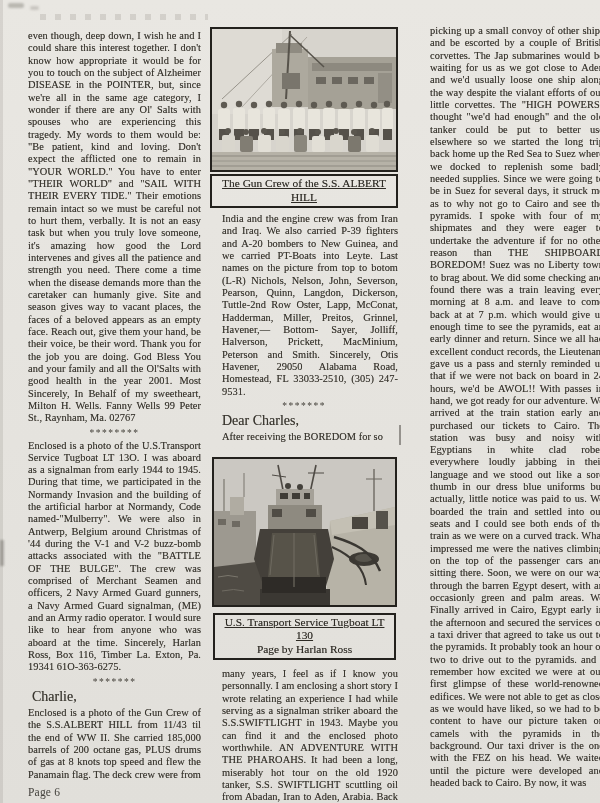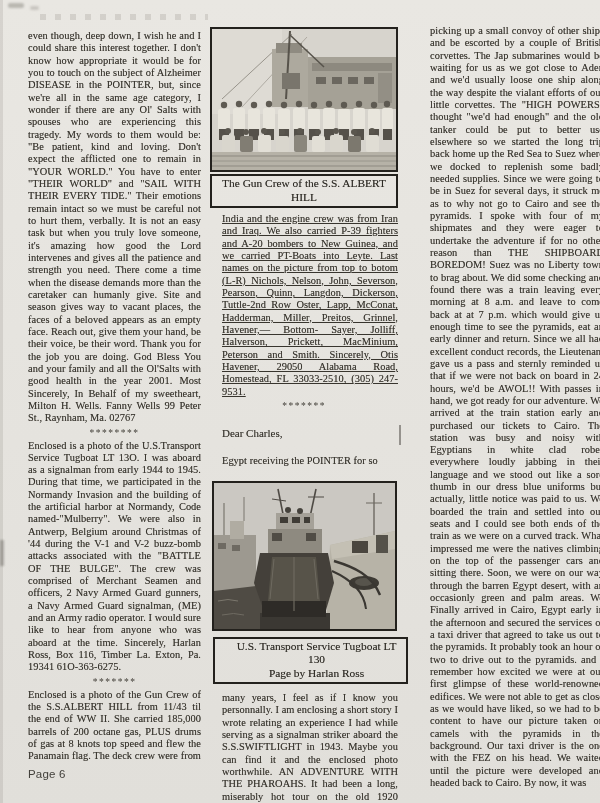--- a/index.html
+++ b/index.html
@@ -12,42 +12,42 @@
   .col { position:absolute; }
   .col-left   { left:28px;  top:30px; width:173px; }
   .col-middle { left:210px; top:27px; width:188px; }
   .col-right  { left:430px; top:25px; width:174px; }
 
   .para {
     margin:0; font-size:10.4px; line-height:12.33px;
     text-align:justify; letter-spacing:0.04px;
     text-shadow:0 0 0.6px rgba(56,53,46,0.55);
   }
-  .salutation { margin:16px; font-size:11px; line-height:12.33px; text-shadow:0 0 0.6px rgba(56,53,46,0.5); }
+  .salutation { margin:4px; font-size:14px; line-height:12.33px; text-shadow:0 0 0.6px rgba(56,53,46,0.5); }
   .sep { margin:3px 0 2px; text-align:center; font-size:9.5px; letter-spacing:1.5px; color:#44413a; }
   .page-number {
-    margin-top:5px; font-family:Liberation Sans, sans-serif;
+    margin-top:5px; font-family:Liberation Serif, serif;
     font-size:11.5px; color:#43413c; letter-spacing:0.2px;
   }
 
   .mid-text { margin-left:12px; width:176px; }
 
   .photo-frame { border:2px solid #23211d; background:#cfccc5; font-size:0; line-height:0; }
   .photo1 { width:184px; }
   .photo2 { width:181px; margin-left:2px; margin-top:13px; }
 
   .caption-box {
     border:2px solid #23211d; margin-top:2px; text-align:center;
     font-size:11.4px; line-height:13.5px; padding:1px 0 2px; color:#2e2b25;
     text-shadow:0 0 0.6px rgba(46,43,37,0.5);
   }
-  .caption-box.second { width:179px; margin-left:3px; margin-top:6px;padding-left:12px; }
-  .u { }
+  .caption-box.second { width:179px; margin-left:3px; margin-top:6px; }
+  .u { text-decoration:underline; }
   .mt8 { margin-top:8px; }
-  .mt5 { margin-top:5px;text-decoration:underline; }
+  .mt5 { margin-top:5px; }
 
   
   .artifact { position:absolute; pointer-events:none; }
   .mark-a { left:8px; top:3px; width:16px; height:5px; background:rgba(88,83,75,0.32); filter:blur(1px); border-radius:2px; }
   .mark-b { left:30px; top:6px; width:9px; height:4px; background:rgba(88,83,75,0.22); filter:blur(1px); border-radius:2px; }
   .bleed-row { left:40px; top:14px; width:168px; height:6px; filter:blur(0.6px);
     background:repeating-linear-gradient(90deg, rgba(110,105,96,0.18) 0 6px, transparent 6px 15px); }
   .edge-left { left:0; top:0; width:3px; height:803px; background:rgba(100,95,88,0.14); }
   .smudge-left { left:0; top:540px; width:4px; height:26px; background:rgba(70,66,60,0.35); filter:blur(1px); }
   .tick-right { left:399px; top:425px; width:2px; height:20px; background:rgba(50,47,42,0.45); }
@@ -62,20 +62,21 @@
   <div class="artifact bleed-row"></div>
   <div class="artifact edge-left"></div>
   <div class="artifact smudge-left"></div>
   <div class="artifact tick-right"></div>
 
   <div class="col col-left">
     <p class="para">even though, deep down, I wish he and I could share this interest together. I don't know how appropriate it would be for you to touch on the subject of Alzheimer DISEASE in the POINTER, but, since we're all in the same age category, I wonder if there are any Ol' Salts with spouses who are experiencing this tragedy. My words to them would be: "Be patient, kind and loving. Don't expect the afflicted one to remain in "YOUR WORLD." You have to enter "THEIR WORLD" and "SAIL WITH THEIR EVERY TIDE." Their emotions remain intact so we must be careful not to hurt them, verbally. It is not an easy task but when you truly love someone, it's amazing how good the Lord intervenes and gives all the patience and strength you need. There come a time when the disease demands more than the caretaker can humanly give. Site and season gives way to vacant places, the faces of a beloved appears as an empty face. Reach out, give them your hand, be their voice, be their word. Thank you for the job you are doing. God Bless You and your family and all the Ol'Salts with good health in the year 2001. Most Sincerely, In Behalf of my sweetheart, Milton H. Wells. Fanny Wells 99 Peter St., Raynham, Ma. 02767</p>
     <div class="sep">********</div>
     <p class="para">Enclosed is a photo of the U.S.Transport Service Tugboat LT 13O.  I was aboard as a signalman from early 1944 to 1945. During that time, we participated in the Normandy Invasion and the building of the artificial harbor at Normandy, Code named-"Mulberry". We were also in Antwerp, Belgium around Christmas of '44 during the V-1 and V-2 buzz-bomb attacks associated with the "BATTLE OF THE BULGE". The crew was comprised of Merchant Seamen and officers, 2 Navy Armed Guard gunners, a Navy Armed Guard signalman, (ME) and an Army radio operator. I would sure like to hear from anyone who was aboard at the time. Sincerely, Harlan Ross, Box 116, Timber La. Exton, Pa. 19341 61O-363-6275.</p>
     <div class="sep">*******</div>
+    <p class="salutation">Charlie,</p>
     <p class="para">Enclosed is a photo of the Gun Crew of the S.S.ALBERT HILL from 11/43 til the end of WW II. She carried 185,000 barrels of 200 octane gas, PLUS drums of gas at 8 knots top speed and flew the Panamain flag. The deck crew were from</p>
     <div class="page-number">Page 6</div>
   </div>
 
   <div class="col col-middle">
 
     <div class="photo-frame photo1">
       <svg width="184" height="141" viewBox="0 0 184 141" xmlns="http://www.w3.org/2000/svg">
         <rect x="0" y="0" width="184" height="141" fill="#d7d4cd"></rect>
         <rect x="0" y="0" width="70" height="85" fill="#dedbd4"></rect>
@@ -172,21 +173,21 @@
       </svg>
     </div>
 
     <div class="caption-box">
       <span class="u">The Gun Crew of the S.S. ALBERT HILL</span>
     </div>
 
     <p class="para mid-text mt5">India and the engine crew was from Iran and Iraq. We also carried P-39 fighters and A-20 bombers to New Guinea, and we carried PT-Boats into Leyte. Last names on the picture from top to botom (L-R) Nichols, Nelson, John, Severson, Pearson, Quinn, Langdon, Dickerson, Tuttle-2nd Row Oster, Lapp, McConat, Hadderman, Miller, Preitos, Grinnel, Havener,— Bottom- Sayer, Jolliff, Halverson, Prickett, MacMinium, Peterson and Smith. Sincerely, Otis Havener, 29050 Alabama Road, Homestead, FL 33033-2510, (305) 247-9531.</p>
     <div class="sep">*******</div>
     <p class="salutation mid-text">Dear Charles,</p>
-    <p class="para mid-text">Egypt receiving the POINTER for so</p>
+    <p class="para mid-text">After receiving the BOREDOM for so</p>
 
     <div class="photo-frame photo2">
       <svg width="181" height="146" viewBox="0 0 181 146" xmlns="http://www.w3.org/2000/svg">
         <rect x="0" y="0" width="181" height="146" fill="#cbc8c2"></rect>
 
         <rect x="0" y="52" width="42" height="56" fill="#9d9990"></rect>
         <rect x="4" y="60" width="8" height="6" fill="#6e6a62"></rect>
         <rect x="18" y="62" width="8" height="6" fill="#6e6a62"></rect>
         <rect x="16" y="38" width="14" height="18" fill="#b0aca2"></rect>
         <line x1="10" y1="52" x2="10" y2="20" stroke="#7b776e" stroke-width="1.2"></line>

